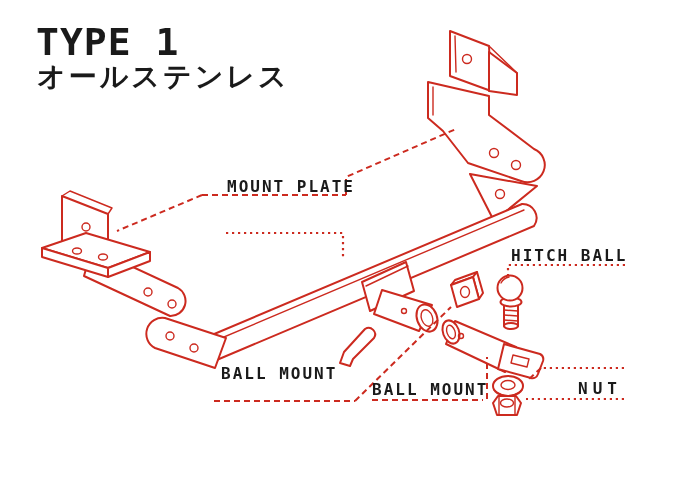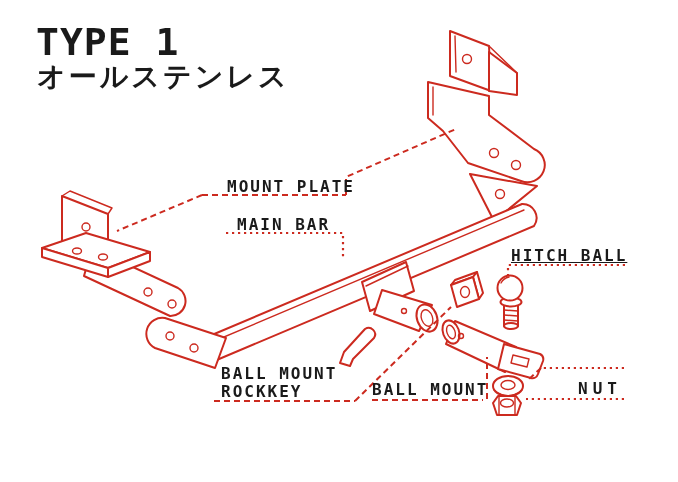--- a/index.html
+++ b/index.html
@@ -156,24 +156,22 @@
 
       <path class="dot" d="M624,399 L526,399"></path>
     </g>
   </svg>
 
   <div class="title">TYPE 1</div>
   <div class="subtitle">オールステンレス</div>
 
   <div class="lbl" style="left:227px; top:177px;">MOUNT PLATE</div>
 
-  <div class="lbl" style="left:237px; top:215px;">MAIN BAR</div>
 
-  <div class="lbl" style="left:511px; top:246px;text-decoration:underline;">HITCH BALL</div>
+  <div class="lbl" style="left:511px; top:246px;">HITCH BALL</div>
 
   <div class="lbl" style="left:221px; top:364px;">BALL MOUNT</div>
-  <div class="lbl" style="left:221px; top:382px;">ROCKKEY</div>
 
   <div class="lbl" style="left:372px; top:380px;">BALL MOUNT</div>
 
 
   <div class="lbl nut-spacing" style="left:578px; top:379px;">NUT</div>
 </div>
 
 </body></html>

